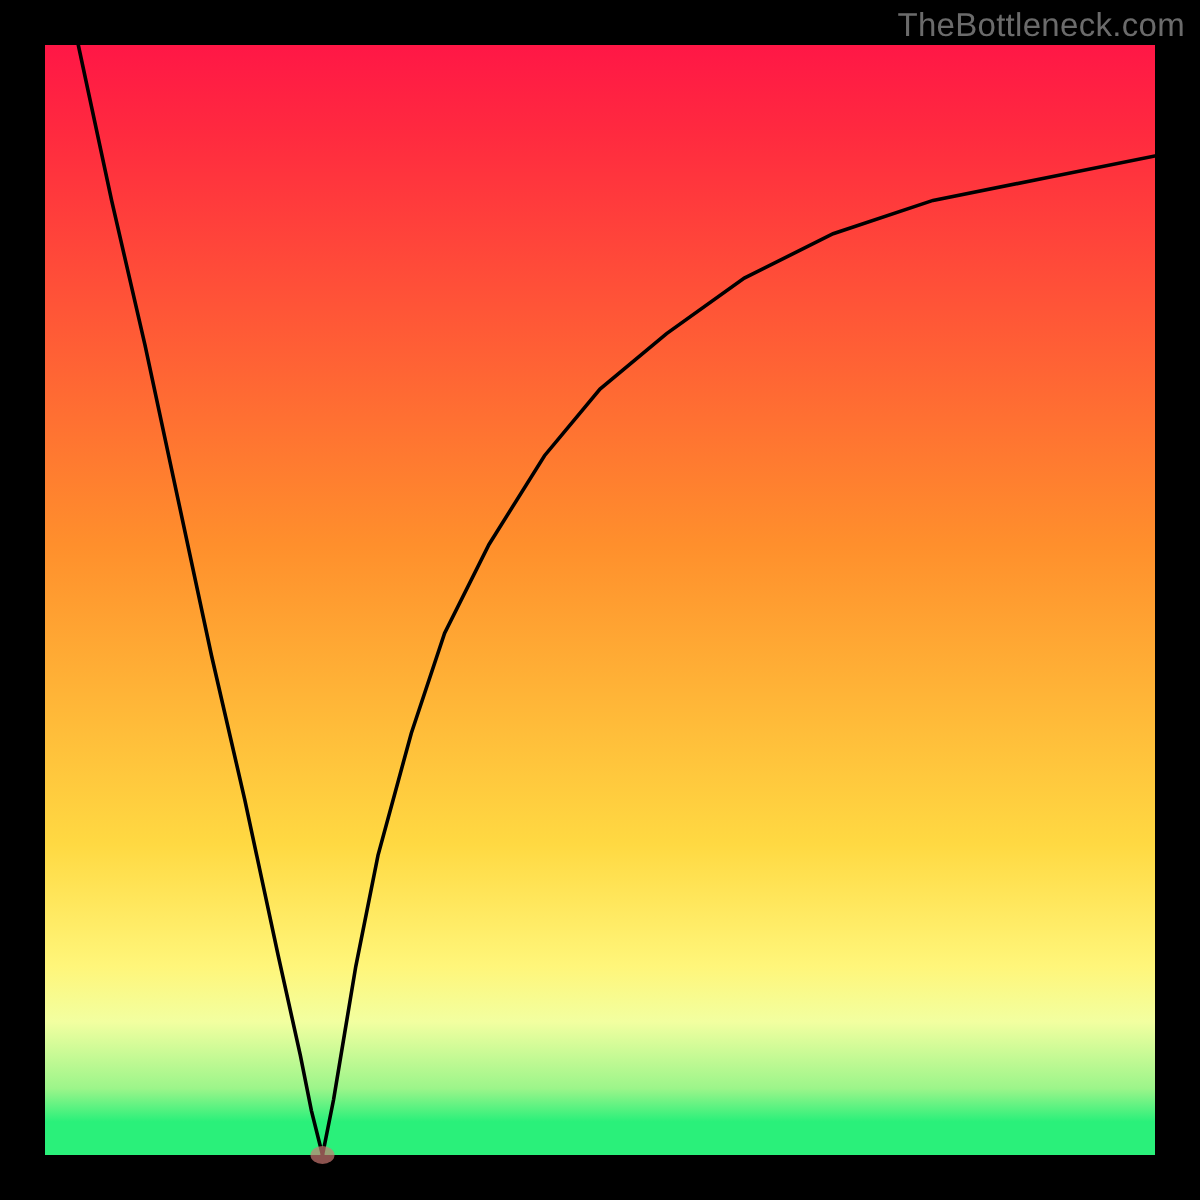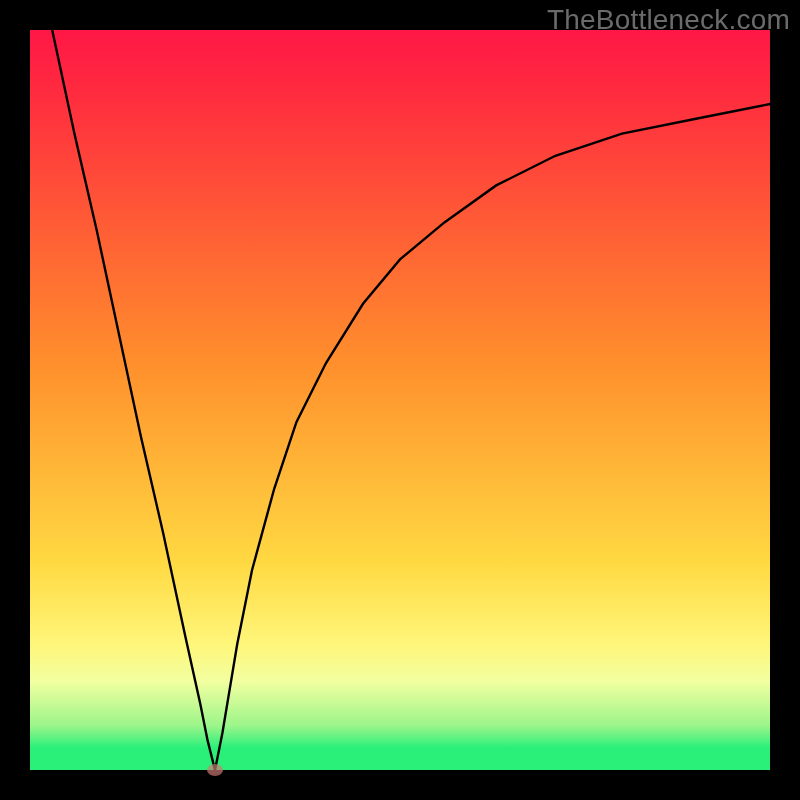--- a/index.html
+++ b/index.html
@@ -36,21 +36,21 @@
       var(--c-greenish) 94%,
       var(--c-green) 97%,
       var(--c-green) 100%
     );
   }
   .watermark {
     position: absolute;
     top: 4px;
     right: 10px;
     color: #6b6b6b;
-    font-size: 28px;
+    font-size: 22px;
     font-weight: 500;
     letter-spacing: 0.2px;
     user-select: none;
   }
   .curve {
     position: absolute;
     left: 30px;
     top: 30px;
     width: 740px;
     height: 740px;

